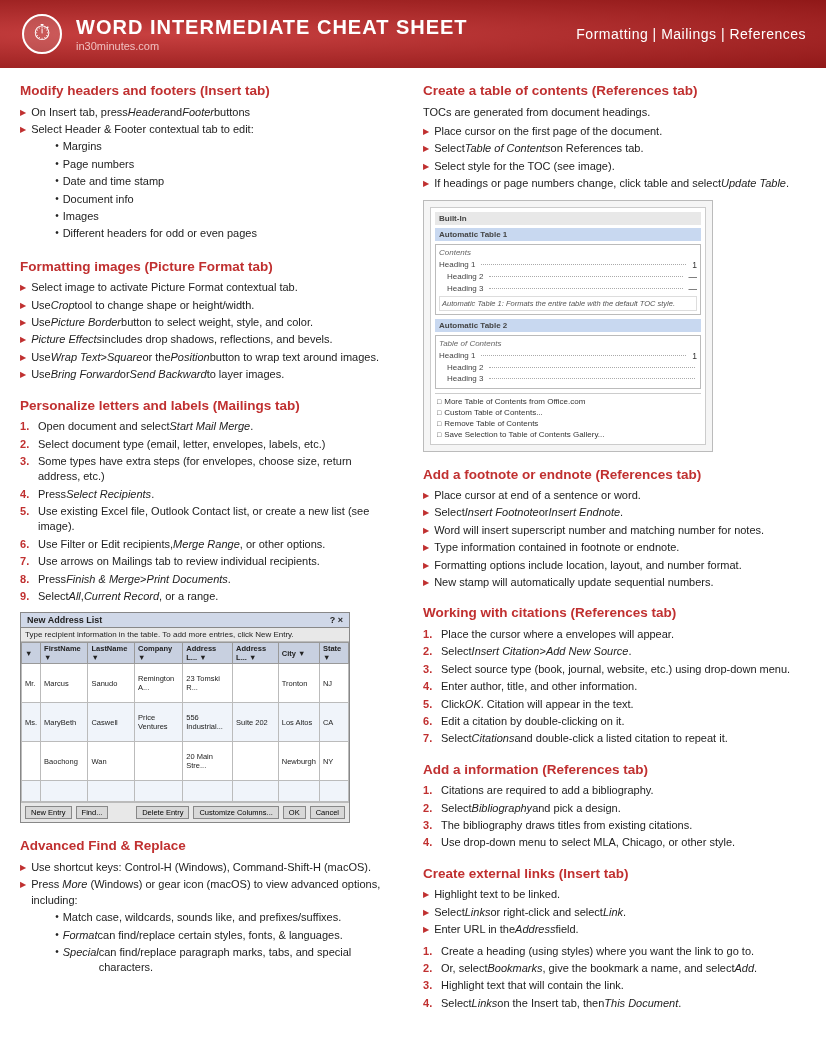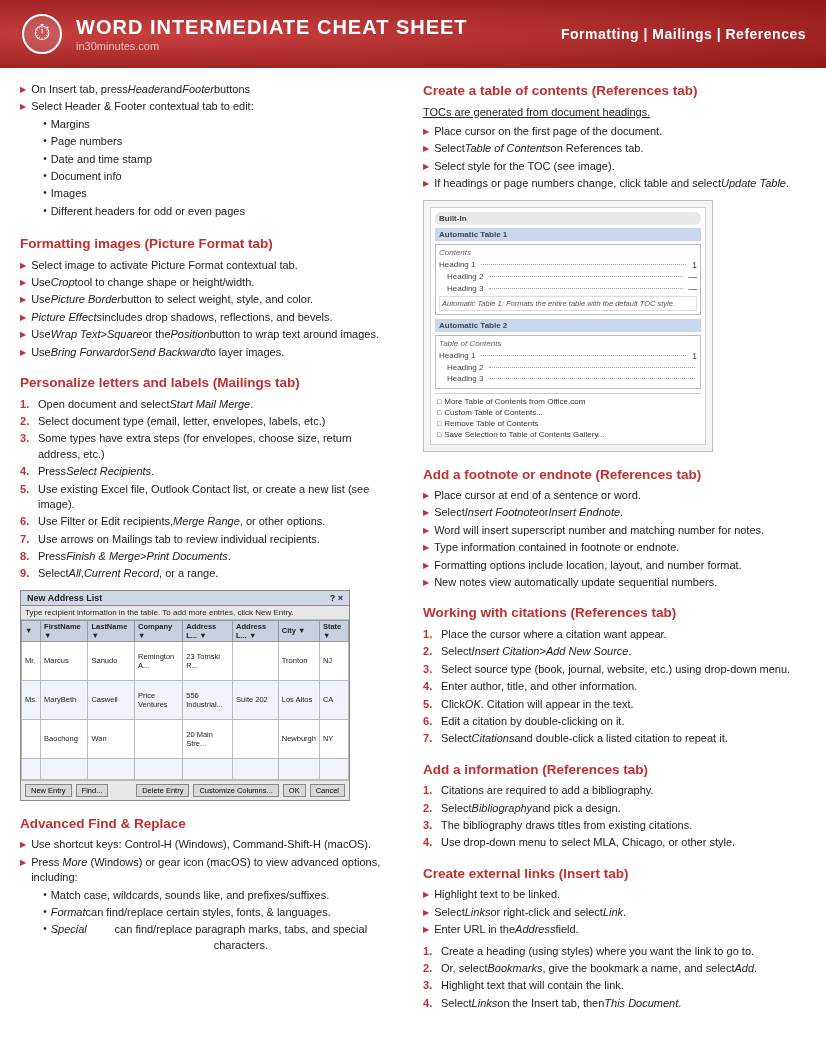--- a/index.html
+++ b/index.html
@@ -41,21 +41,21 @@
       font-family: Arial Black, Arial, sans-serif;
     }
     .header-subtitle {
       font-size: 11px;
       color: #f0c0c0;
       margin-top: 1px;
     }
     .header-right {
       font-size: 14px;
       color: #fff;
-      font-weight: bold;
+      font-weight: normal;
       letter-spacing: 0.5px;
     }
 
     
     .content {
       display: grid;
       grid-template-columns: 1fr 1fr;
       gap: 0;
       padding: 14px 20px 10px 20px;
     }
@@ -87,23 +87,22 @@
     .arrow-list li::before {
       content: '▶';
       color: #c03030;
       font-size: 8px;
       margin-right: 5px;
       margin-top: 2px;
       flex-shrink: 0;
     }
     .arrow-list .sub-list {
       list-style: none;
-      margin-left: 12px;
+      margin-left: 24px;
       margin-top: 2px;
-      text-align: center;
     }
     .arrow-list .sub-list li::before {
       content: '•';
       color: #222;
       font-size: 10px;
       margin-right: 4px;
       margin-top: 0;
     }
 
     
@@ -258,20 +257,21 @@
       <div class="header-subtitle">in30minutes.com</div>
     </div>
   </div>
   <div class="header-right">Formatting | Mailings | References</div>
 </div>
 
 <div class="content">
 
   <div class="col-left">
 
+    <div class="section-title">Modify headers and footers (Insert tab)</div>
     <ul class="arrow-list">
       <li>On Insert tab, press <em>Header</em> and <em>Footer</em> buttons</li>
       <li>
         <div>
           Select Header &amp; Footer contextual tab to edit:
           <ul class="sub-list">
             <li>Margins</li>
             <li>Page numbers</li>
             <li>Date and time stamp</li>
             <li>Document info</li>
@@ -396,31 +396,31 @@
           </ul>
         </div>
       </li>
     </ul>
 
   </div>
 
   <div class="col-right">
 
     <div class="section-title">Create a table of contents (References tab)</div>
-    <p style="margin-bottom:4px;line-height:1.4;text-decoration:underline;">TOCs are generated from document headings.</p>
+    <p style="margin-bottom:4px;line-height:1.4;">TOCs are generated from document headings.</p>
     <ul class="arrow-list">
       <li>Place cursor on the first page of the document.</li>
       <li>Select <em>Table of Contents</em> on References tab.</li>
       <li>Select style for the TOC (see image).</li>
       <li>If headings or page numbers change, click table and select <em>Update Table</em>.</li>
     </ul>
 
     <div class="toc-image">
       <div class="toc-image-inner">
-        <div style="background:#e8e8e8;padding:2px 4px;font-size:8px;font-weight:bold;margin-bottom:3px;border-radius:6px;">Built-In</div>
+        <div style="background:#e8e8e8;padding:2px 4px;font-size:8px;font-weight:bold;margin-bottom:3px;">Built-In</div>
         <div style="background:#c8d8f0;padding:2px 4px;font-size:8px;font-weight:bold;margin-bottom:3px;">Automatic Table 1</div>
         <div style="border:1px solid #bbb;padding:3px;margin-bottom:4px;background:#fff;">
           <span class="toc-section-label">Contents</span>
           <div class="toc-row">
               <span style="font-size:8px;">Heading 1</span>
               <span class="toc-dots"></span>
               <span class="toc-num">1</span>
             </div>
           <div class="toc-row">
               <span style="font-size:8px;padding-left:8px;">Heading 2</span>
@@ -461,26 +461,26 @@
       </div>
     </div>
 
     <div class="section-title">Add a footnote or endnote (References tab)</div>
     <ul class="arrow-list">
       <li>Place cursor at end of a sentence or word.</li>
       <li>Select <em>Insert Footnote</em> or <em>Insert Endnote</em>.</li>
       <li>Word will insert superscript number and matching number for notes.</li>
       <li>Type information contained in footnote or endnote.</li>
       <li>Formatting options include location, layout, and number format.</li>
-      <li>New notes view automatically update sequential numbers.</li>
+      <li>New stamp will automatically update sequential numbers.</li>
     </ul>
 
     <div class="section-title">Working with citations (References tab)</div>
     <ol class="num-list">
-      <li>Place the cursor where a citation want appear.</li>
+      <li>Place the cursor where a envelopes will appear.</li>
       <li>Select <em>Insert Citation</em> &gt; <em>Add New Source</em>.</li>
       <li>Select source type (book, journal, website, etc.) using drop-down menu.</li>
       <li>Enter author, title, and other information.</li>
       <li>Click <em>OK</em>. Citation will appear in the text.</li>
       <li>Edit a citation by double-clicking on it.</li>
       <li>Select <em>Citations</em> and double-click a listed citation to repeat it.</li>
     </ol>
 
     <div class="section-title">Add a information (References tab)</div>
     <ol class="num-list">

